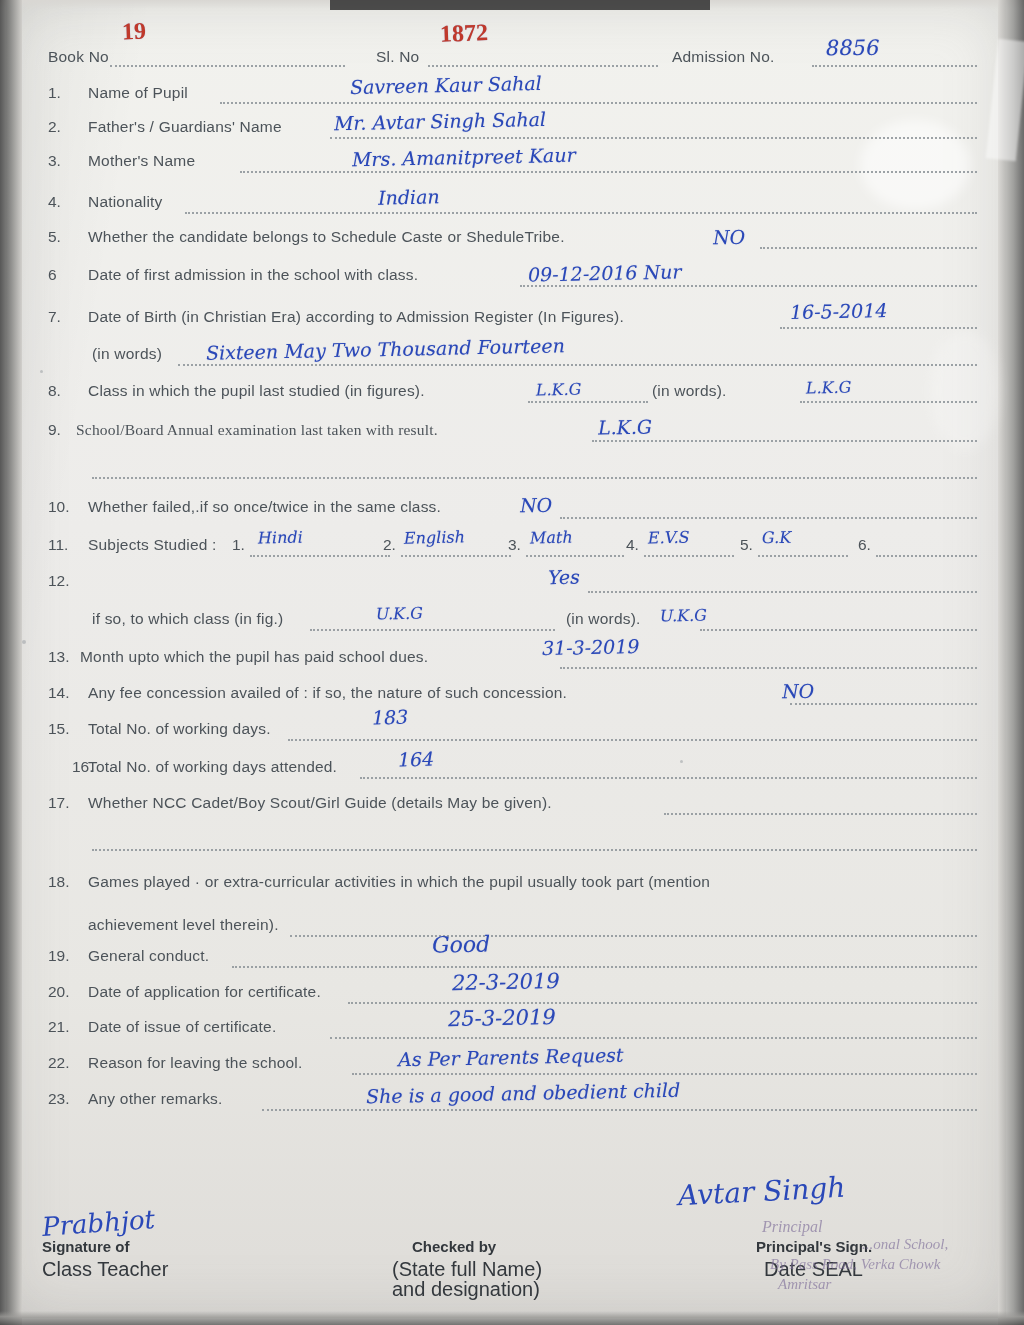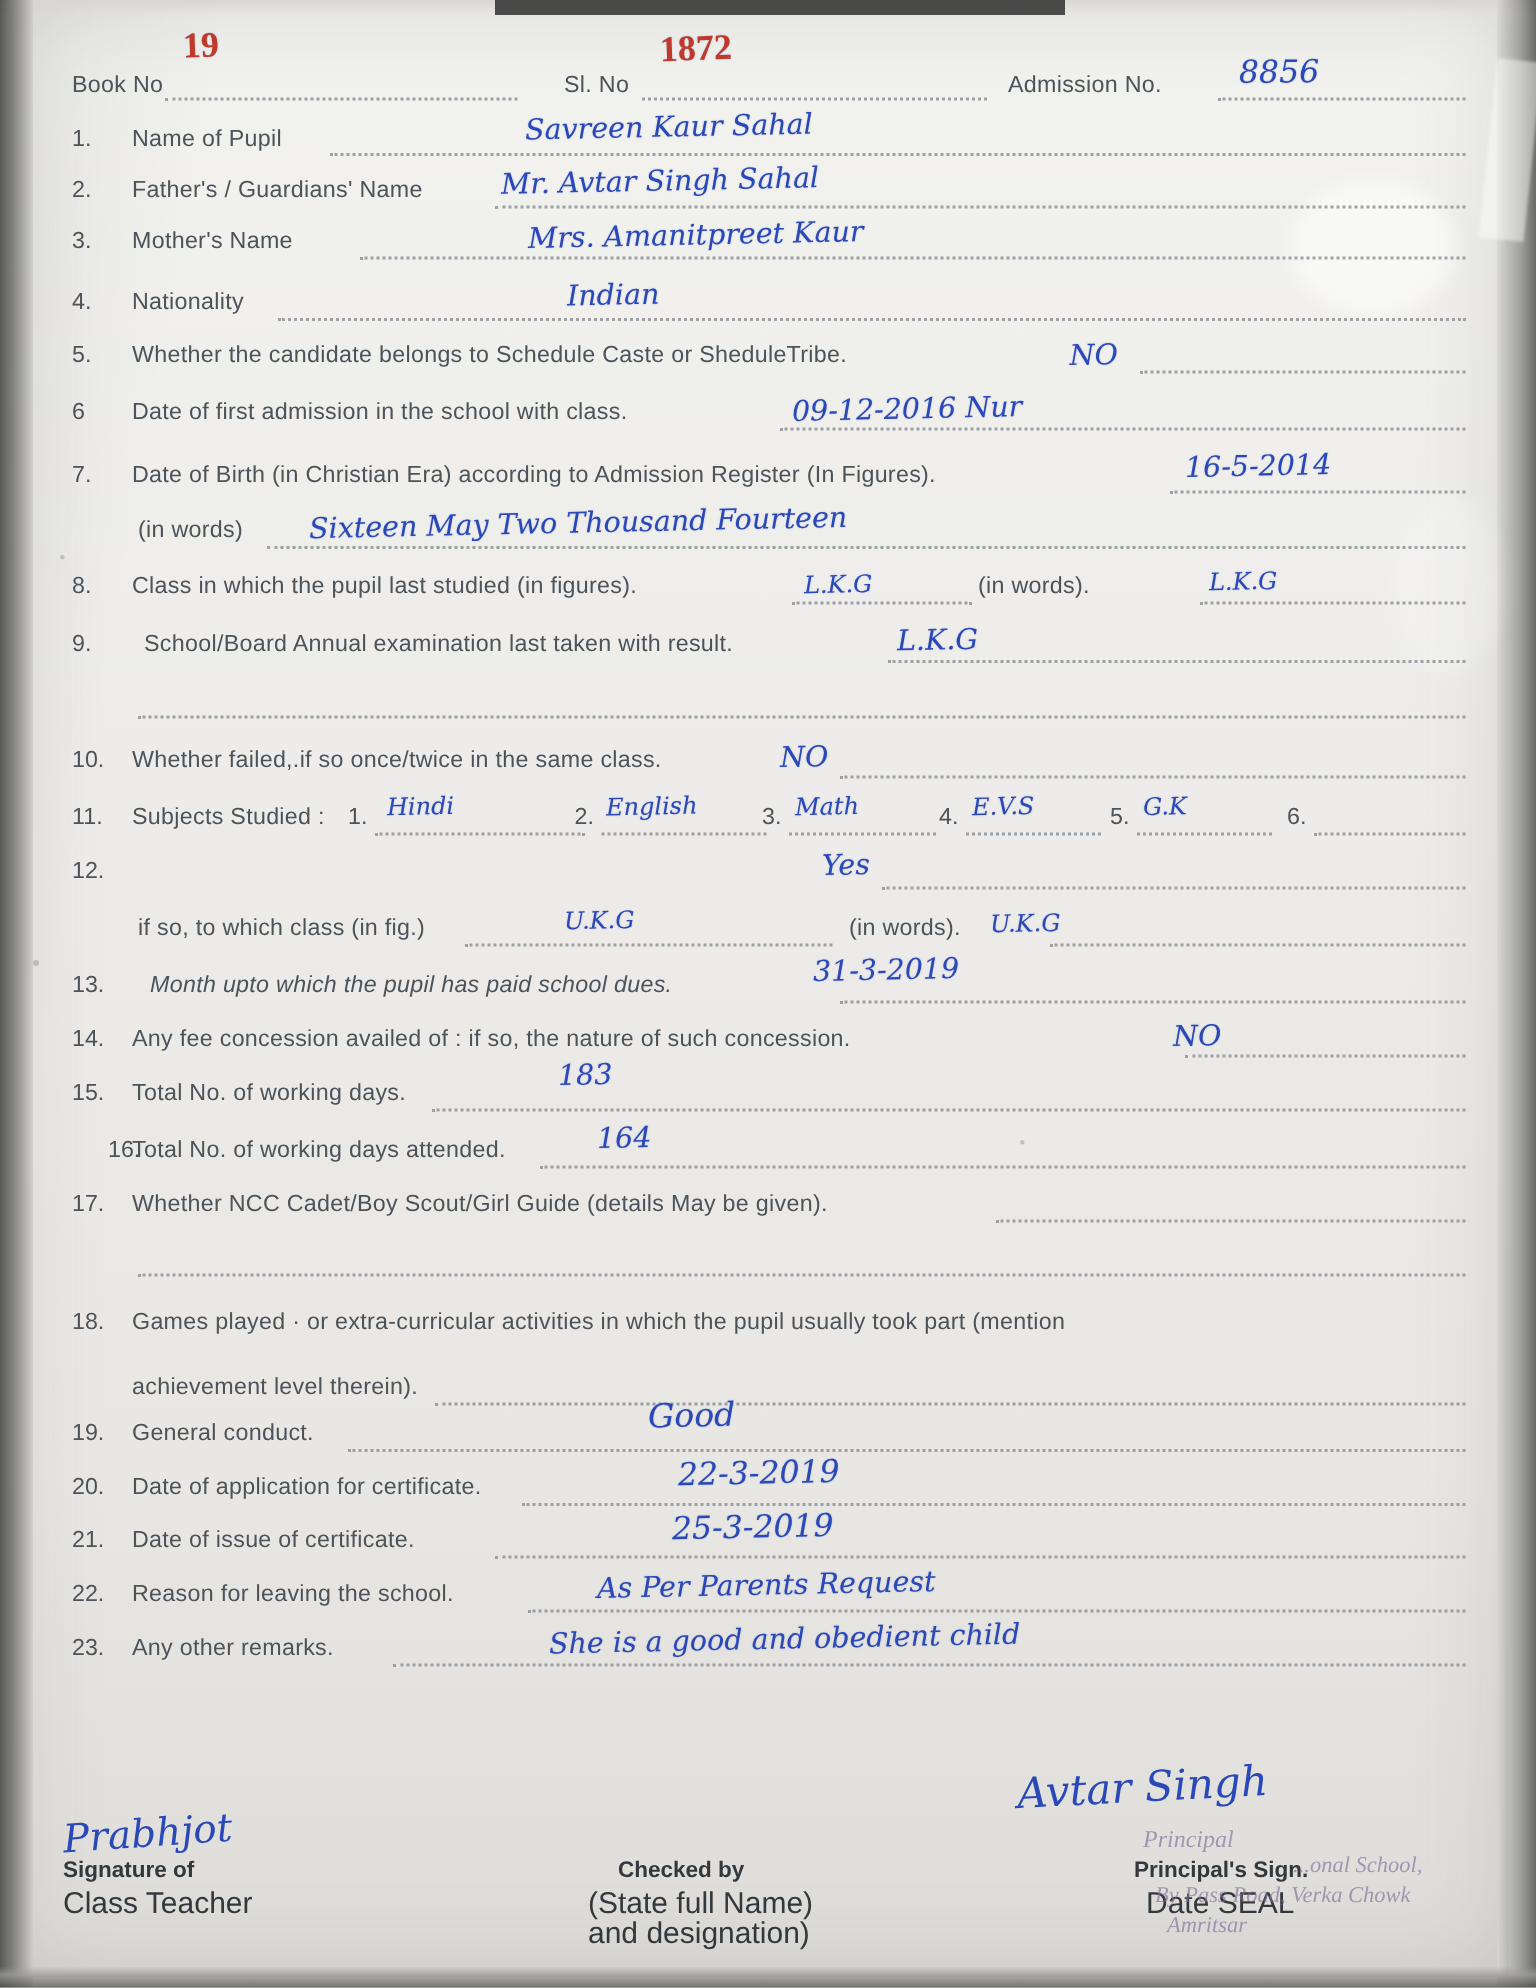--- a/index.html
+++ b/index.html
@@ -226,21 +226,21 @@
 
     <div class="num" style="left:48px;top:382px;">8.</div>
     <div class="lbl" style="left:88px;top:382px;">Class in which the pupil last studied (in figures).</div>
     <div class="dots" style="left:528px;top:400px;width:120px;"></div>
     <div class="hw sm" style="left:536px;top:380px;">L.K.G</div>
     <div class="lbl" style="left:652px;top:382px;">(in words).</div>
     <div class="dots" style="left:800px;top:400px;width:177px;"></div>
     <div class="hw sm" style="left:806px;top:378px;">L.K.G</div>
 
     <div class="num" style="left:48px;top:421px;">9.</div>
-    <div class="lbl" style="left:96px;top:421px;">School/Board Annual examination last taken with result.</div>
+    <div class="lbl" style="left:76px;top:421px;font-family:Liberation Serif, serif;">School/Board Annual examination last taken with result.</div>
     <div class="dots" style="left:592px;top:439px;width:385px;"></div>
     <div class="hw" style="left:598px;top:416px;">L.K.G</div>
     <div class="dots" style="left:92px;top:476px;width:885px;"></div>
 
     <div class="num" style="left:48px;top:498px;">10.</div>
     <div class="lbl" style="left:88px;top:498px;">Whether failed,.if so once/twice in the same class.</div>
     <div class="dots" style="left:560px;top:516px;width:417px;"></div>
     <div class="hw" style="left:520px;top:494px;">NO</div>
 
     <div class="num" style="left:48px;top:536px;">11.</div>
@@ -268,21 +268,21 @@
     <div class="hw" style="left:548px;top:566px;">Yes</div>
 
     <div class="lbl" style="left:92px;top:610px;">if so, to which class (in fig.)</div>
     <div class="dots" style="left:310px;top:628px;width:245px;"></div>
     <div class="hw sm" style="left:376px;top:604px;">U.K.G</div>
     <div class="lbl" style="left:566px;top:610px;">(in words).</div>
     <div class="dots" style="left:700px;top:628px;width:277px;"></div>
     <div class="hw sm" style="left:660px;top:606px;">U.K.G</div>
 
     <div class="num" style="left:48px;top:648px;">13.</div>
-    <div class="lbl" style="left:100px;top:648px;font-style:italic;">Month upto which the pupil has paid school dues.</div>
+    <div class="lbl" style="left:80px;top:648px;">Month upto which the pupil has paid school dues.</div>
     <div class="dots" style="left:560px;top:666px;width:417px;"></div>
     <div class="hw" style="left:542px;top:636px;">31-3-2019</div>
 
     <div class="num" style="left:48px;top:684px;">14.</div>
     <div class="lbl" style="left:88px;top:684px;">Any fee concession availed of : if so, the nature of such concession.</div>
     <div class="dots" style="left:790px;top:702px;width:187px;"></div>
     <div class="hw" style="left:782px;top:680px;">NO</div>
 
     <div class="num" style="left:48px;top:720px;">15.</div>
     <div class="lbl" style="left:88px;top:720px;">Total No. of working days.</div>

